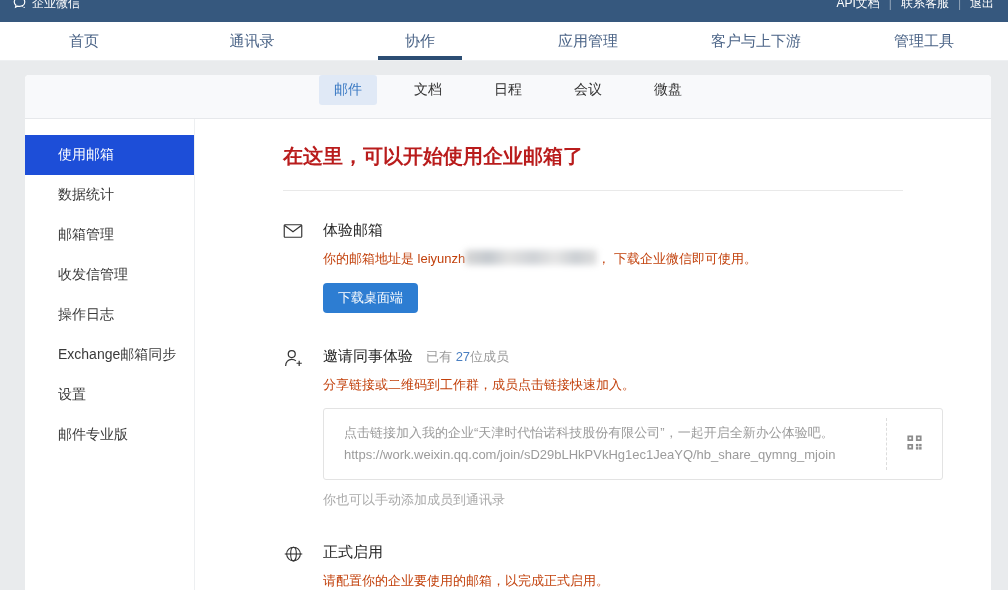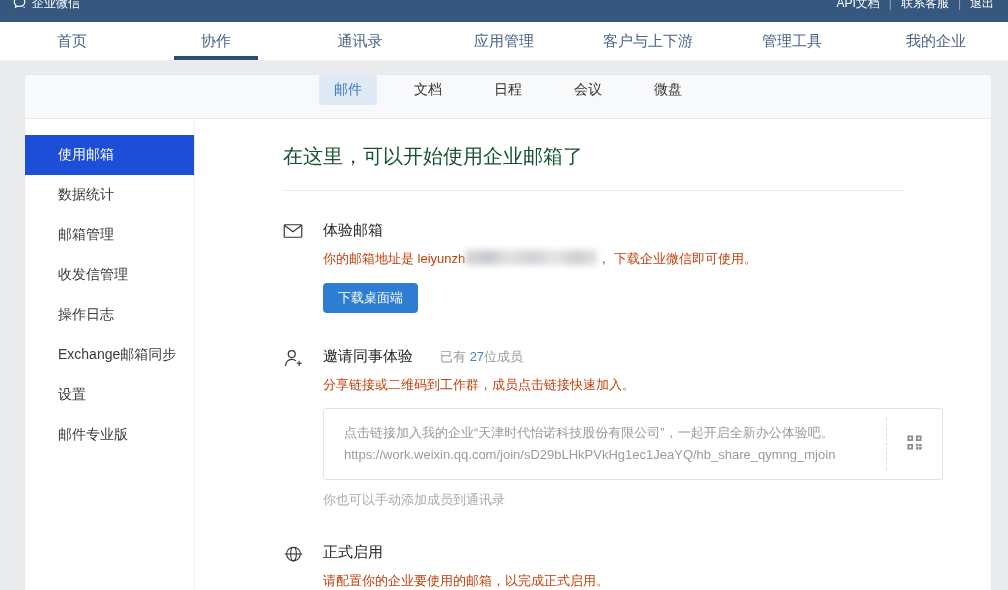--- a/index.html
+++ b/index.html
@@ -98,28 +98,28 @@
     padding-left: 33px;
     font-size: 14px;
     color: #3a3a3a;
     cursor: pointer;
     white-space: nowrap;
   }
   .side-item.active { background: #1d4ed8; color: #ffffff; }
 
   
   .main { flex: 1; padding: 24px 0 0 88px; }
-  .page-title { font-size: 20px; font-weight: 400; color: #14532d; }
+  .page-title { font-size: 20px; font-weight: 700; color: #b91c1c; }
   .title-divider { width: 620px; height: 1px; background: #e9e9e9; margin-top: 20px; }
 
   .sections { margin-top: 30px; }
   .section { display: flex; margin-bottom: 34px; }
   .sec-icon { width: 40px; flex: 0 0 40px; padding-top: 1px; color: #333; }
   .sec-body { flex: 1; }
-  .sec-title-row { display: flex; align-items: baseline; gap: 14px; }
+  .sec-title-row { display: flex; align-items: baseline; }
   .sec-title { font-size: 15px; color: #262626; }
   .sec-desc { margin-top: 10px; font-size: 13px; color: #c2410c; }
   .blur-redact {
     display: inline-block;
     width: 132px; height: 15px;
     vertical-align: -2px;
     border-radius: 2px;
     background: linear-gradient(90deg,#d8d8d8 0%,#c4c9ce 18%,#e2e2e2 33%,#cfd2d6 52%,#e6e6e6 68%,#cbcfd3 84%,#e0e0e0 100%);
     filter: blur(3px);
   }
@@ -192,26 +192,25 @@
     <a>API文档</a>
     <span class="sep">|</span>
     <a>联系客服</a>
     <span class="sep">|</span>
     <a>退出</a>
   </div>
 </div>
 
 <div class="nav">
   <div class="nav-item">首页</div>
+  <div class="nav-item">通讯录</div>
   <div class="nav-item active">协作</div>
-  <div class="nav-item">通讯录</div>
   <div class="nav-item">应用管理</div>
   <div class="nav-item">客户与上下游</div>
   <div class="nav-item">管理工具</div>
-  <div class="nav-item">我的企业</div>
 </div>
 
 <div class="card">
 
   <div class="tabstrip">
     <div class="tab active">邮件</div>
     <div class="tab">文档</div>
     <div class="tab">日程</div>
     <div class="tab">会议</div>
     <div class="tab">微盘</div>

